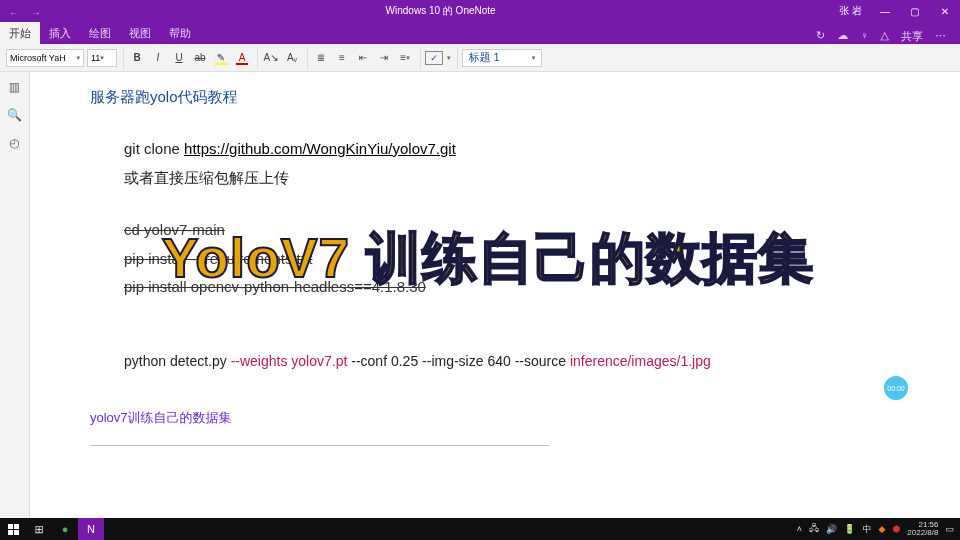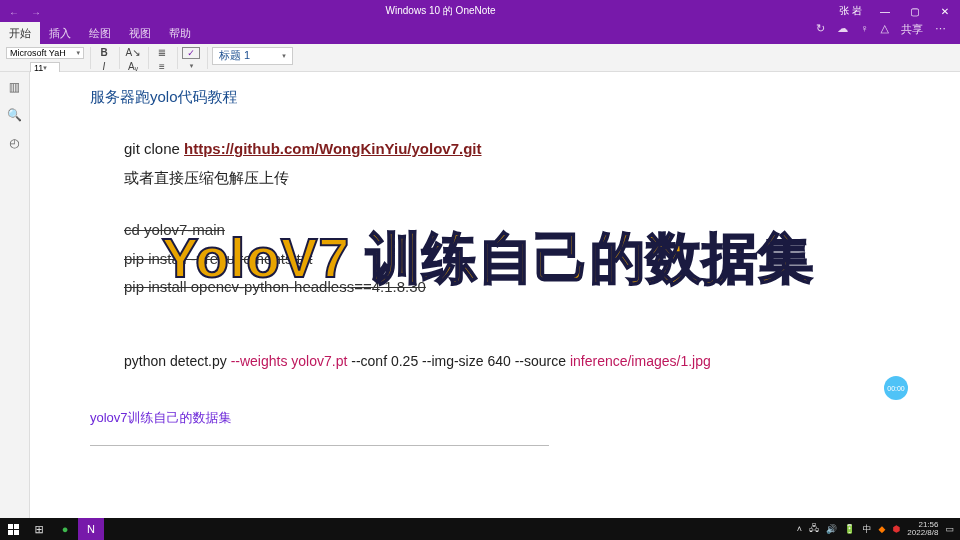--- a/index.html
+++ b/index.html
@@ -8,29 +8,29 @@
 
 .titlebar { height: 22px; background: #7719aa; color: #fff; display: flex; align-items: center; font-size: 10px; }
 .titlebar .nav { display: flex; gap: 2px; padding: 0 4px; }
 .titlebar .nav .btn { width: 20px; height: 16px; display: flex; align-items: center; justify-content: center; color: #d4a8e8; cursor: default; }
 .titlebar .title { flex: 1; text-align: center; color: #fff; font-size: 10px; }
 .titlebar .user { padding: 0 8px; font-size: 10px; }
 .titlebar .wincontrols { display: flex; }
 .titlebar .wincontrols .wc { width: 30px; height: 22px; display: flex; align-items: center; justify-content: center; font-size: 10px; }
 
 
-.menubar { height: 22px; background: #7719aa; display: flex; align-items: flex-start; }
+.menubar { height: 22px; background: #7719aa; display: flex; align-items: flex-end; }
 .menubar .tab { padding: 0 9px; color: #e8d4f0; font-size: 11px; height: 22px; display: flex; align-items: center; }
 .menubar .tab.active { background: #f3f3f3; color: #333; }
 .menubar .spacer { flex: 1; }
 .menubar .icons { display: flex; gap: 12px; padding-right: 14px; color: #e8d4f0; font-size: 11px; }
 
 
 .ribbon { height: 28px; background: #f3f3f3; border-bottom: 1px solid #ddd; display: flex; align-items: center; padding: 0 6px; gap: 4px; font-size: 10px; }
-.ribbon .grp { display: flex; align-items: center; gap: 3px; padding-right: 6px; border-right: 1px solid #ddd; height: 22px; flex-direction: column; }
+.ribbon .grp { display: flex; align-items: center; gap: 3px; padding-right: 6px; border-right: 1px solid #ddd; height: 22px; }
 .ribbon .font-name { border: 1px solid #ccc; background: #fff; width: 78px; height: 18px; padding: 0 3px; font-size: 9px; display: flex; align-items: center; justify-content: space-between; }
 .ribbon .font-size { border: 1px solid #ccc; background: #fff; width: 30px; height: 18px; padding: 0 3px; font-size: 9px; display: flex; align-items: center; }
 .ribbon .rb { width: 18px; height: 18px; display: flex; align-items: center; justify-content: center; color: #444; }
 .ribbon .rb.bold { font-weight: 900; }
 .ribbon .rb.italic { font-style: italic; }
 .ribbon .rb.underline { text-decoration: underline; }
 .ribbon .rb.strike { text-decoration: line-through; }
 .ribbon .rb.colorA { color: #c00; position: relative; }
 .ribbon .rb.colorA::after { content: ""; position: absolute; bottom: 2px; left: 3px; right: 3px; height: 2px; background: #c00; }
 .ribbon .rb.hlA { color: #333; position: relative; }
@@ -41,21 +41,21 @@
 
 
 .sidestrip { position: absolute; left: 0; top: 72px; width: 30px; bottom: 22px; background: #f3f3f3; border-right: 1px solid #ddd; display: flex; flex-direction: column; align-items: center; gap: 14px; padding-top: 8px; color: #666; font-size: 12px; }
 
 
 .page-wrap { position: absolute; left: 30px; right: 0; top: 72px; bottom: 22px; background: #fff; overflow: hidden; }
 .page { padding: 16px 36px 10px 60px; color: #222; }
 .page .pagetitle { color: #1a4d8f; font-size: 15px; margin-bottom: 28px; }
 .page .line { font-size: 15px; line-height: 1.9; }
 .page .indent { padding-left: 34px; }
-.page a { color: #7f1d1d; text-decoration: underline; font-weight: bold; }
+.page a { color: #000000; text-decoration: underline; }
 .page .struck { text-decoration: line-through; color: #333; }
 .page .orange { color: #be185d; margin-top: 20px; }
 .page .detect { font-size: 14px; margin-top: 46px; }
 .page .subhead { color: #6d28d9; font-size: 13px; margin-top: 35px; }
 hr.ghr { border: none; border-top: 1px solid #bbb; margin-top: 18px; width: 55%; }
 
 
 .overlay-title {
   position: absolute; left: 16px; right: 0; top: 222px; text-align: center;
   font-size: 55px; font-weight: 900;

